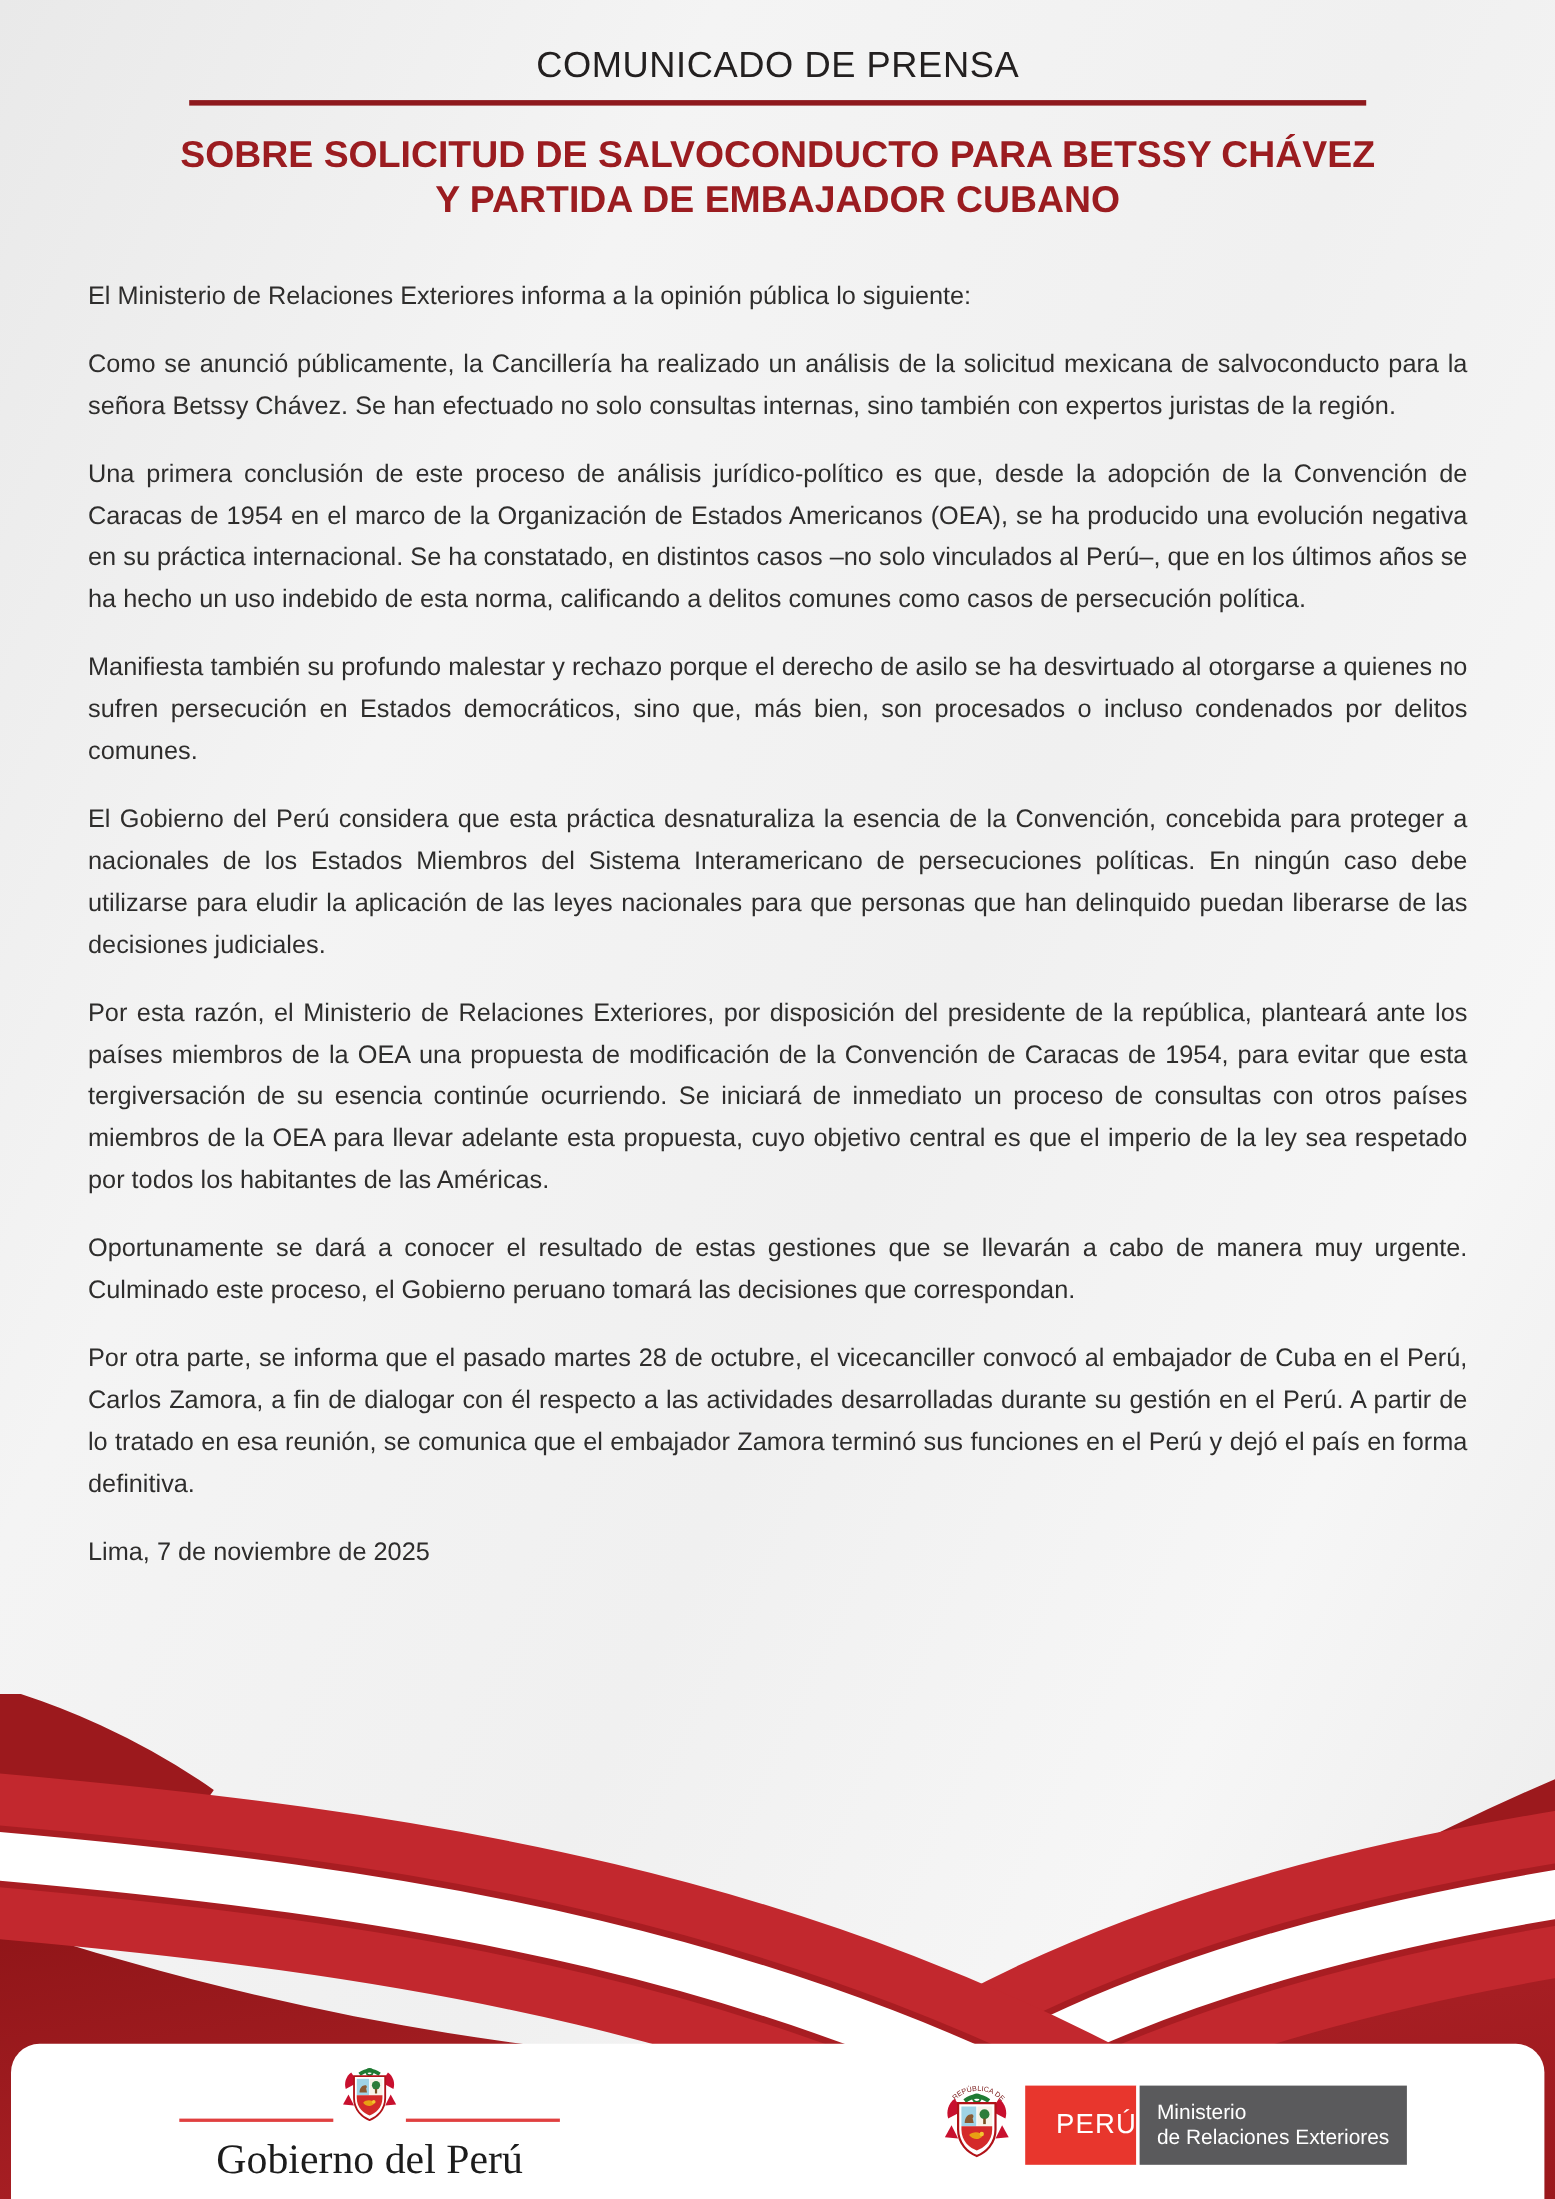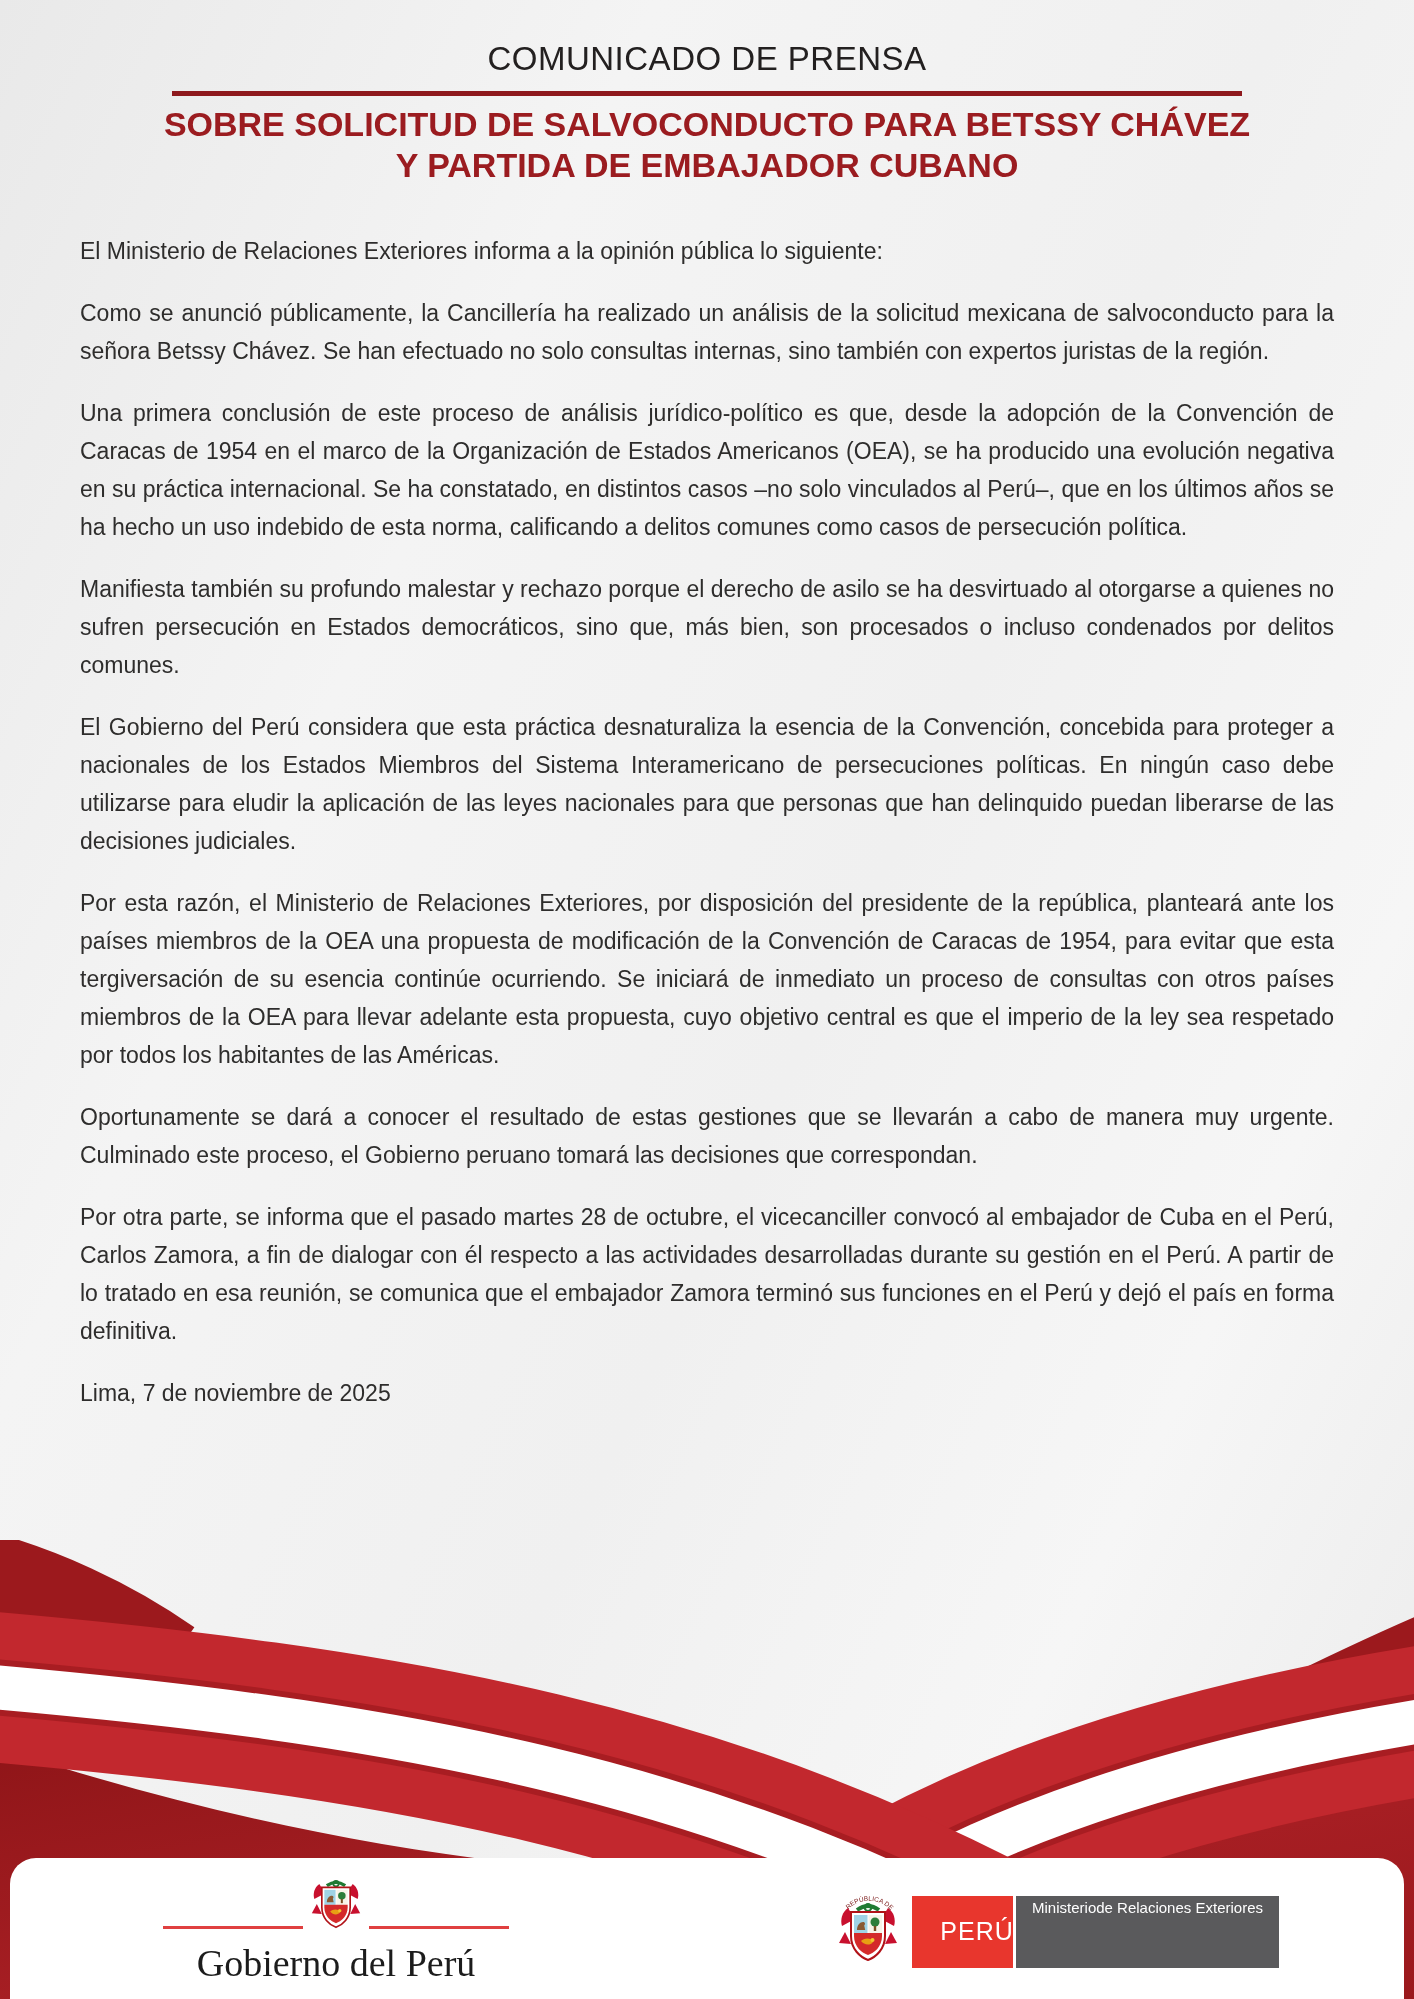--- a/index.html
+++ b/index.html
@@ -15,21 +15,21 @@
   .content{position:relative;z-index:0;padding:0 80px;}
   .title{
     margin:40px 0 0 0;text-align:center;
     font-size:33px;font-weight:500;letter-spacing:.5px;color:#232020;
     line-height:1.15;
   }
   .divider{
     width:1070px;height:5px;background:#8e191d;margin:13px auto 0 auto;
   }
   .subtitle{
-    margin:8px auto 0 auto;text-align:center;
+    margin:25px auto 0 auto;text-align:center;
     font-size:34px;font-weight:700;color:#9b1c20;line-height:41px;
   }
   .subtitle .subtitle-line{display:block;}
   .body-text{margin-top:46px;}
   .body-text p{
     margin:0 0 24px 0;
     font-size:23px;line-height:38px;color:#2e2d2c;
     text-align:justify;
   }
   .dateline{
@@ -56,22 +56,22 @@
   .mre-logo{display:flex;align-items:center;}
   .mre-escudo{margin-right:12px;}
   .mre-red{
     width:72px;height:72px;background:#e8362d;color:#ffffff;
     display:flex;align-items:center;justify-content:center;
     font-size:25px;letter-spacing:1px;padding-left:29px;
   }
   .mre-divider{width:3px;height:72px;background:#ffffff;}
   .mre-gray{
     height:72px;background:#5a5a5c;color:#ffffff;
-    display:flex;flex-direction:row;justify-content:center;
-    padding:0 16px;font-size:15px;line-height:23px;white-space:nowrap;
+    display:flex;flex-direction:column;justify-content:center;
+    padding:0 16px;font-size:19px;line-height:23px;white-space:nowrap;
   }
 </style>
 </head>
 <body>
 
 <div class="page">
 
   <svg width="0" height="0" style="position:absolute" aria-hidden="true">
     <symbol id="escudo" viewBox="0 0 60 72">
       <path d="M10,6 C4,10 2,18 4,24 L17,17 Z" fill="#c8102e"></path>

